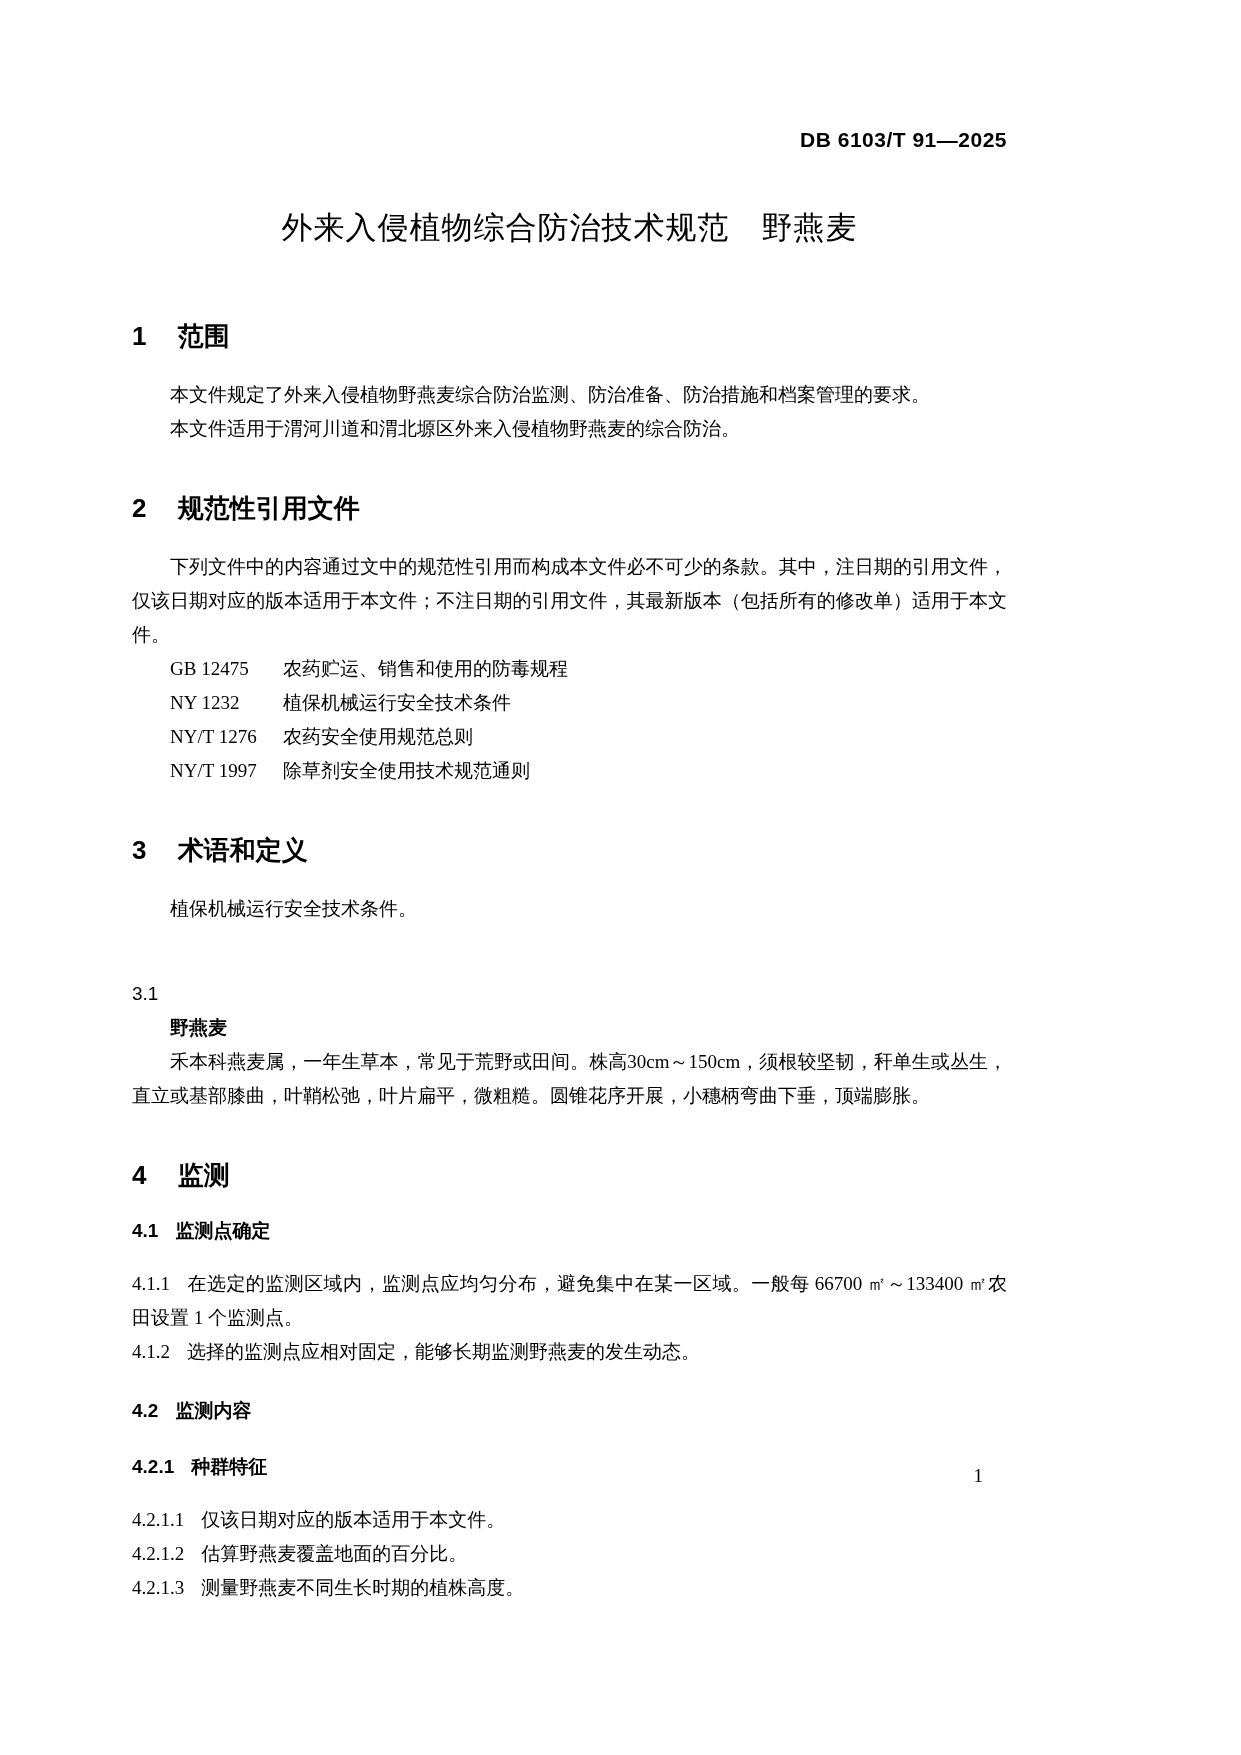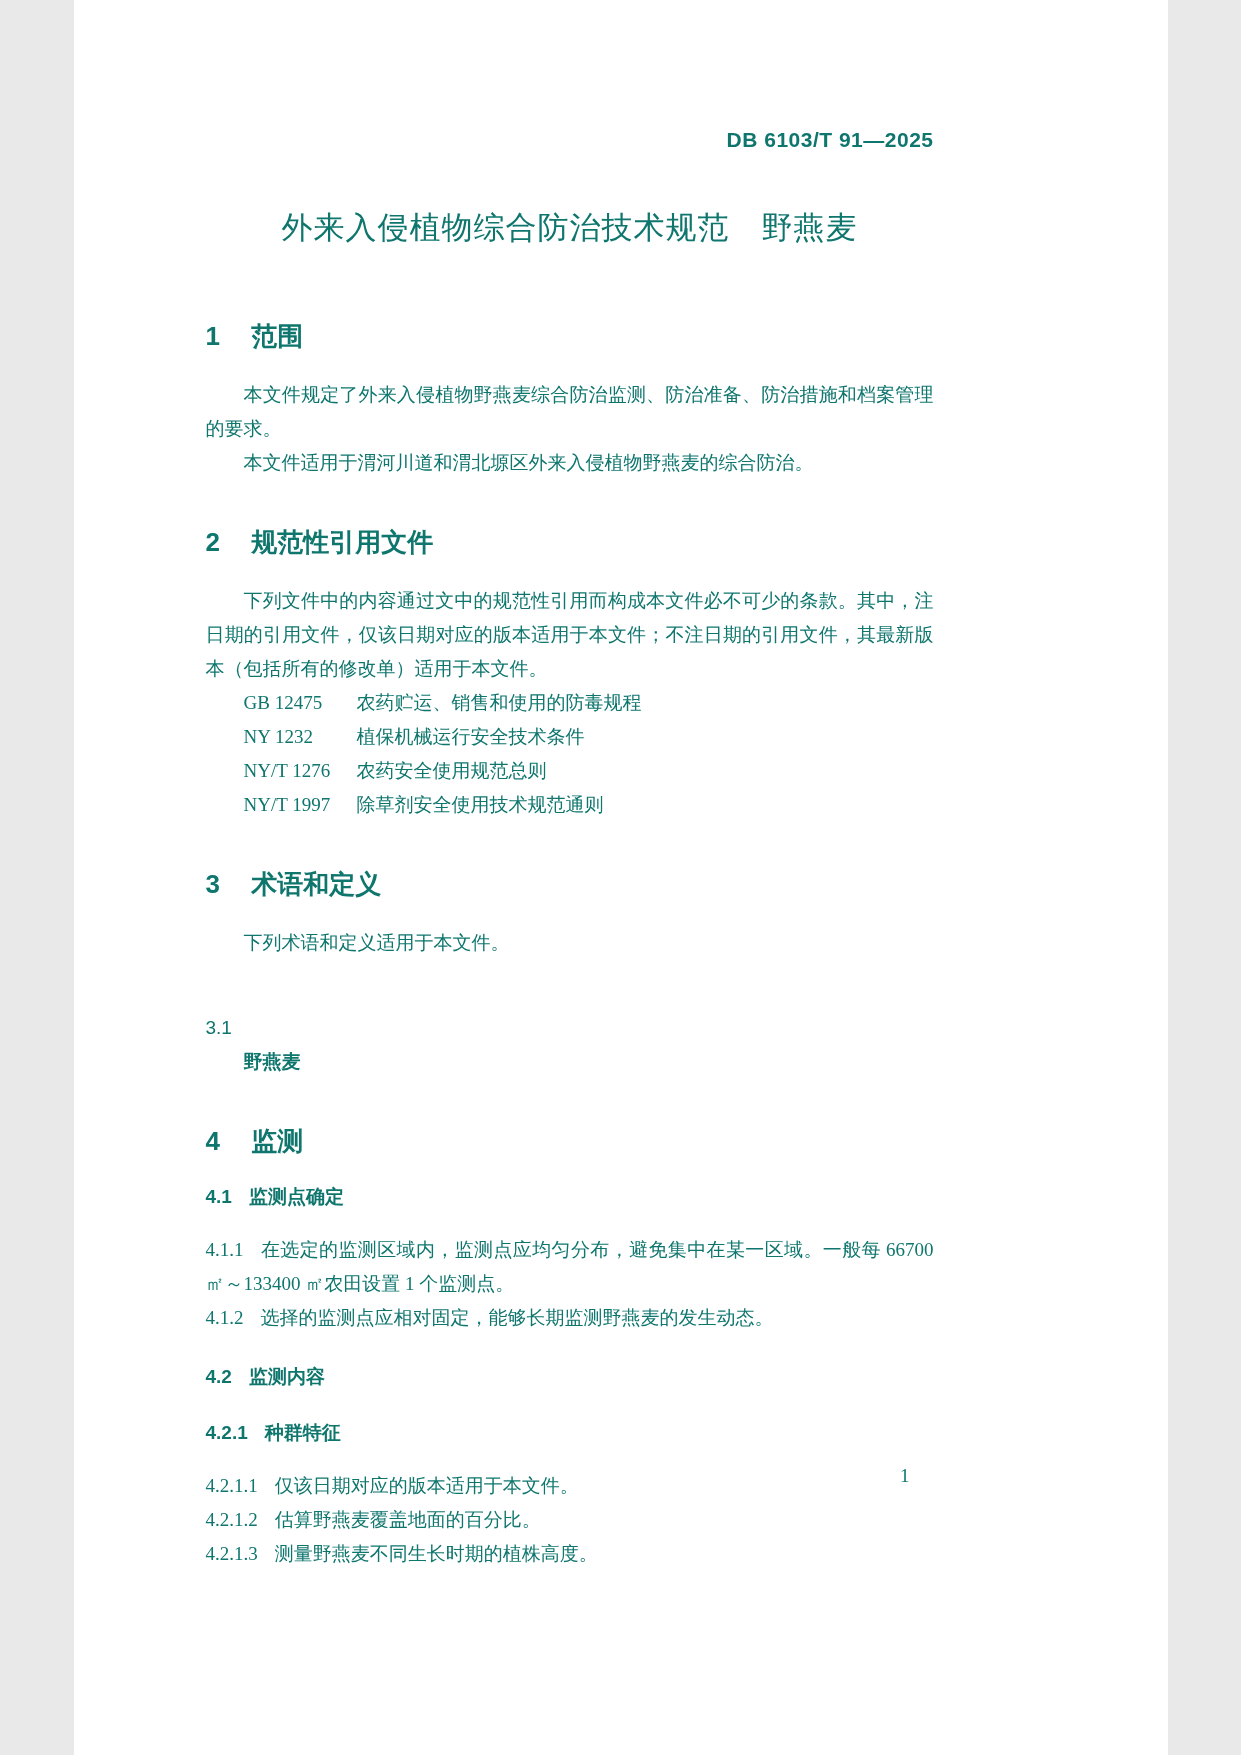--- a/index.html
+++ b/index.html
@@ -1,25 +1,25 @@
 <!DOCTYPE html>
 <html><head>
 <meta charset="utf-8">
 <style>
   * { margin:0; padding:0; box-sizing:border-box; }
   html, body { background:#e9e9e9; }
   .page {
     position:relative;
-    width:1094px;
+    width:1241px;
     height:1755px;
     margin:0 auto;
     background:#ffffff;
     padding:128px 234px 0 132px;
     font-family:"Liberation Serif", serif;
-    color:#0f766e;
+    color:#000000;
     overflow:hidden;
   }
   .doc-number {
     text-align:right;
     font-family:"Liberation Sans", sans-serif;
     font-weight:bold;
     font-size:21px;
     letter-spacing:0.5px;
     line-height:24px;
   }
@@ -113,23 +113,24 @@
       <span class="ref-code">NY/T 1276</span><span>农药安全使用规范总则</span>
     </div>
     <div class="ref-item">
       <span class="ref-code">NY/T 1997</span><span>除草剂安全使用技术规范通则</span>
     </div>
   </div>
 
   <div class="h-section mt-heading">
     <span class="num">3</span><span>术语和定义</span>
   </div>
-  <p class="body indent mt-para">下列术语和定义适用于本文件。</p>
+  <p class="body indent mt-para">植保机械运行安全技术条件。</p>
   <div class="term-num">3.1</div>
   <div class="term-name">野燕麦</div>
+  <p class="body indent">禾本科燕麦属，一年生草本，常见于荒野或田间。株高30cm～150cm，须根较坚韧，秆单生或丛生，直立或基部膝曲，叶鞘松弛，叶片扁平，微粗糙。圆锥花序开展，小穗柄弯曲下垂，顶端膨胀。</p>
 
   <div class="h-section mt-heading">
     <span class="num">4</span><span>监测</span>
   </div>
 
   <div class="h-sub mt-para">
     <span class="num">4.1</span><span>监测点确定</span>
   </div>
   <p class="body clause mt-clause">
     <span class="clause-num">4.1.1</span><span>在选定的监测区域内，监测点应均匀分布，避免集中在某一区域。一般每 66700 ㎡～133400 ㎡农田设置 1 个监测点。</span>

